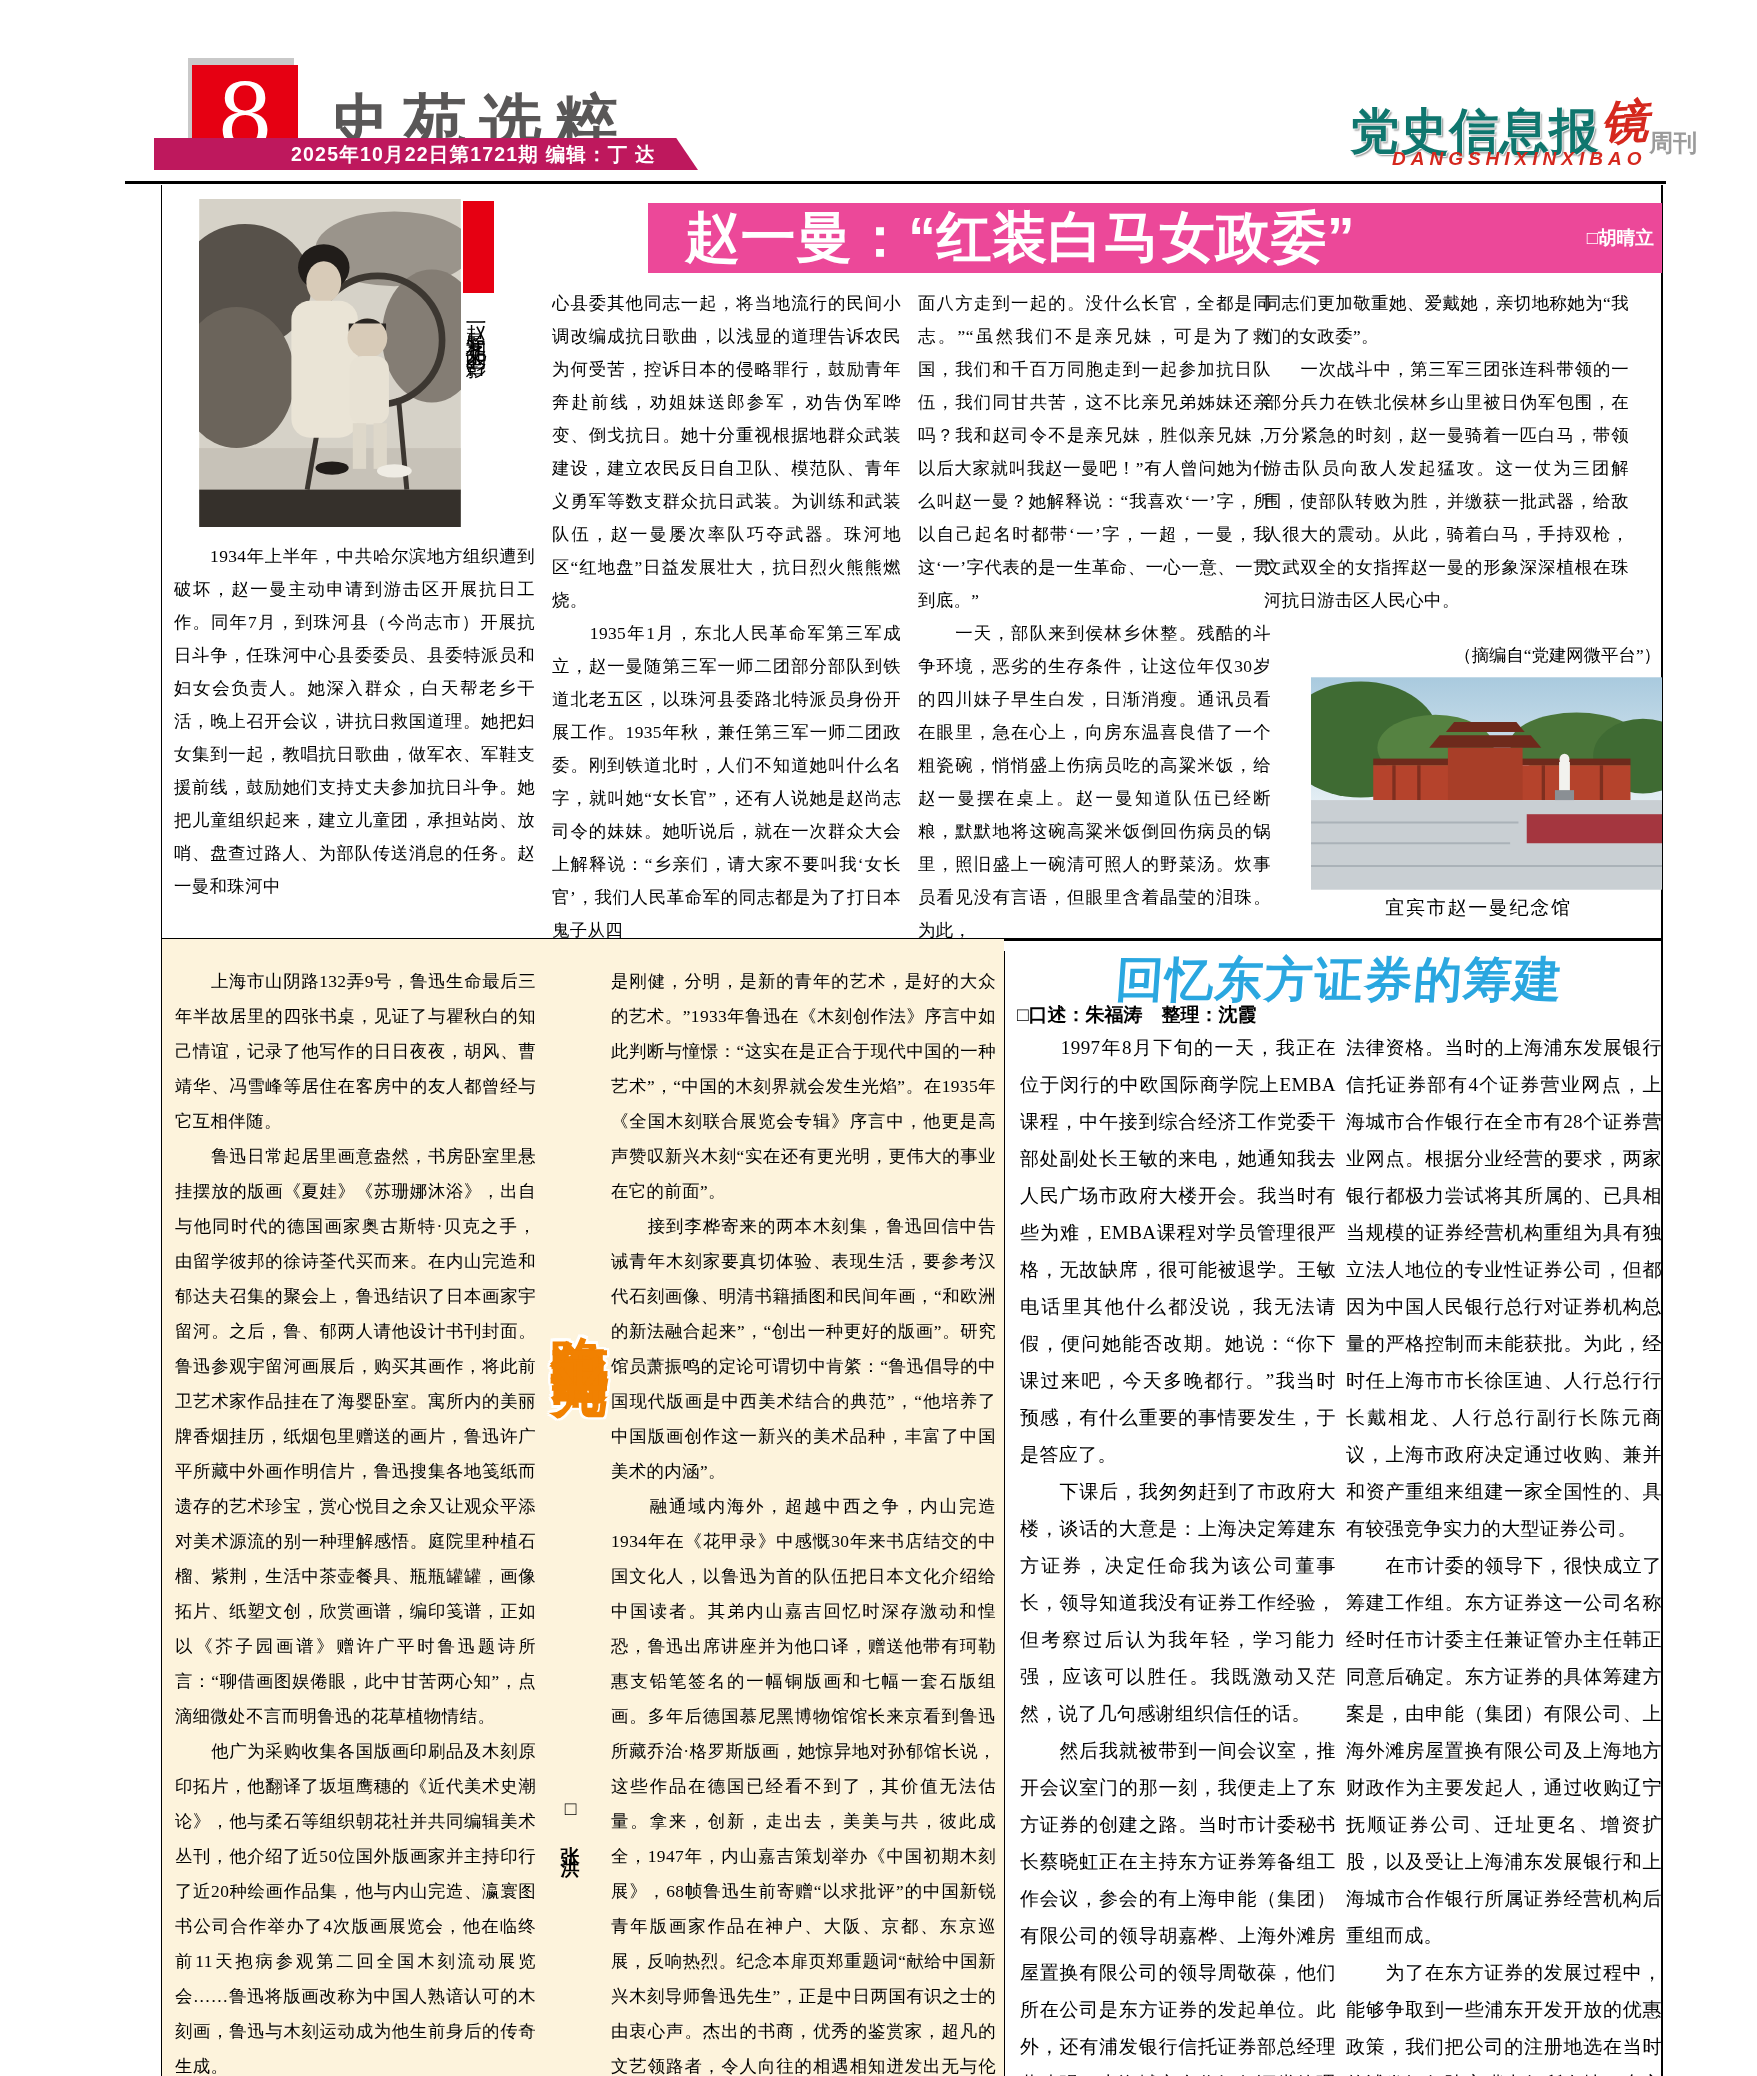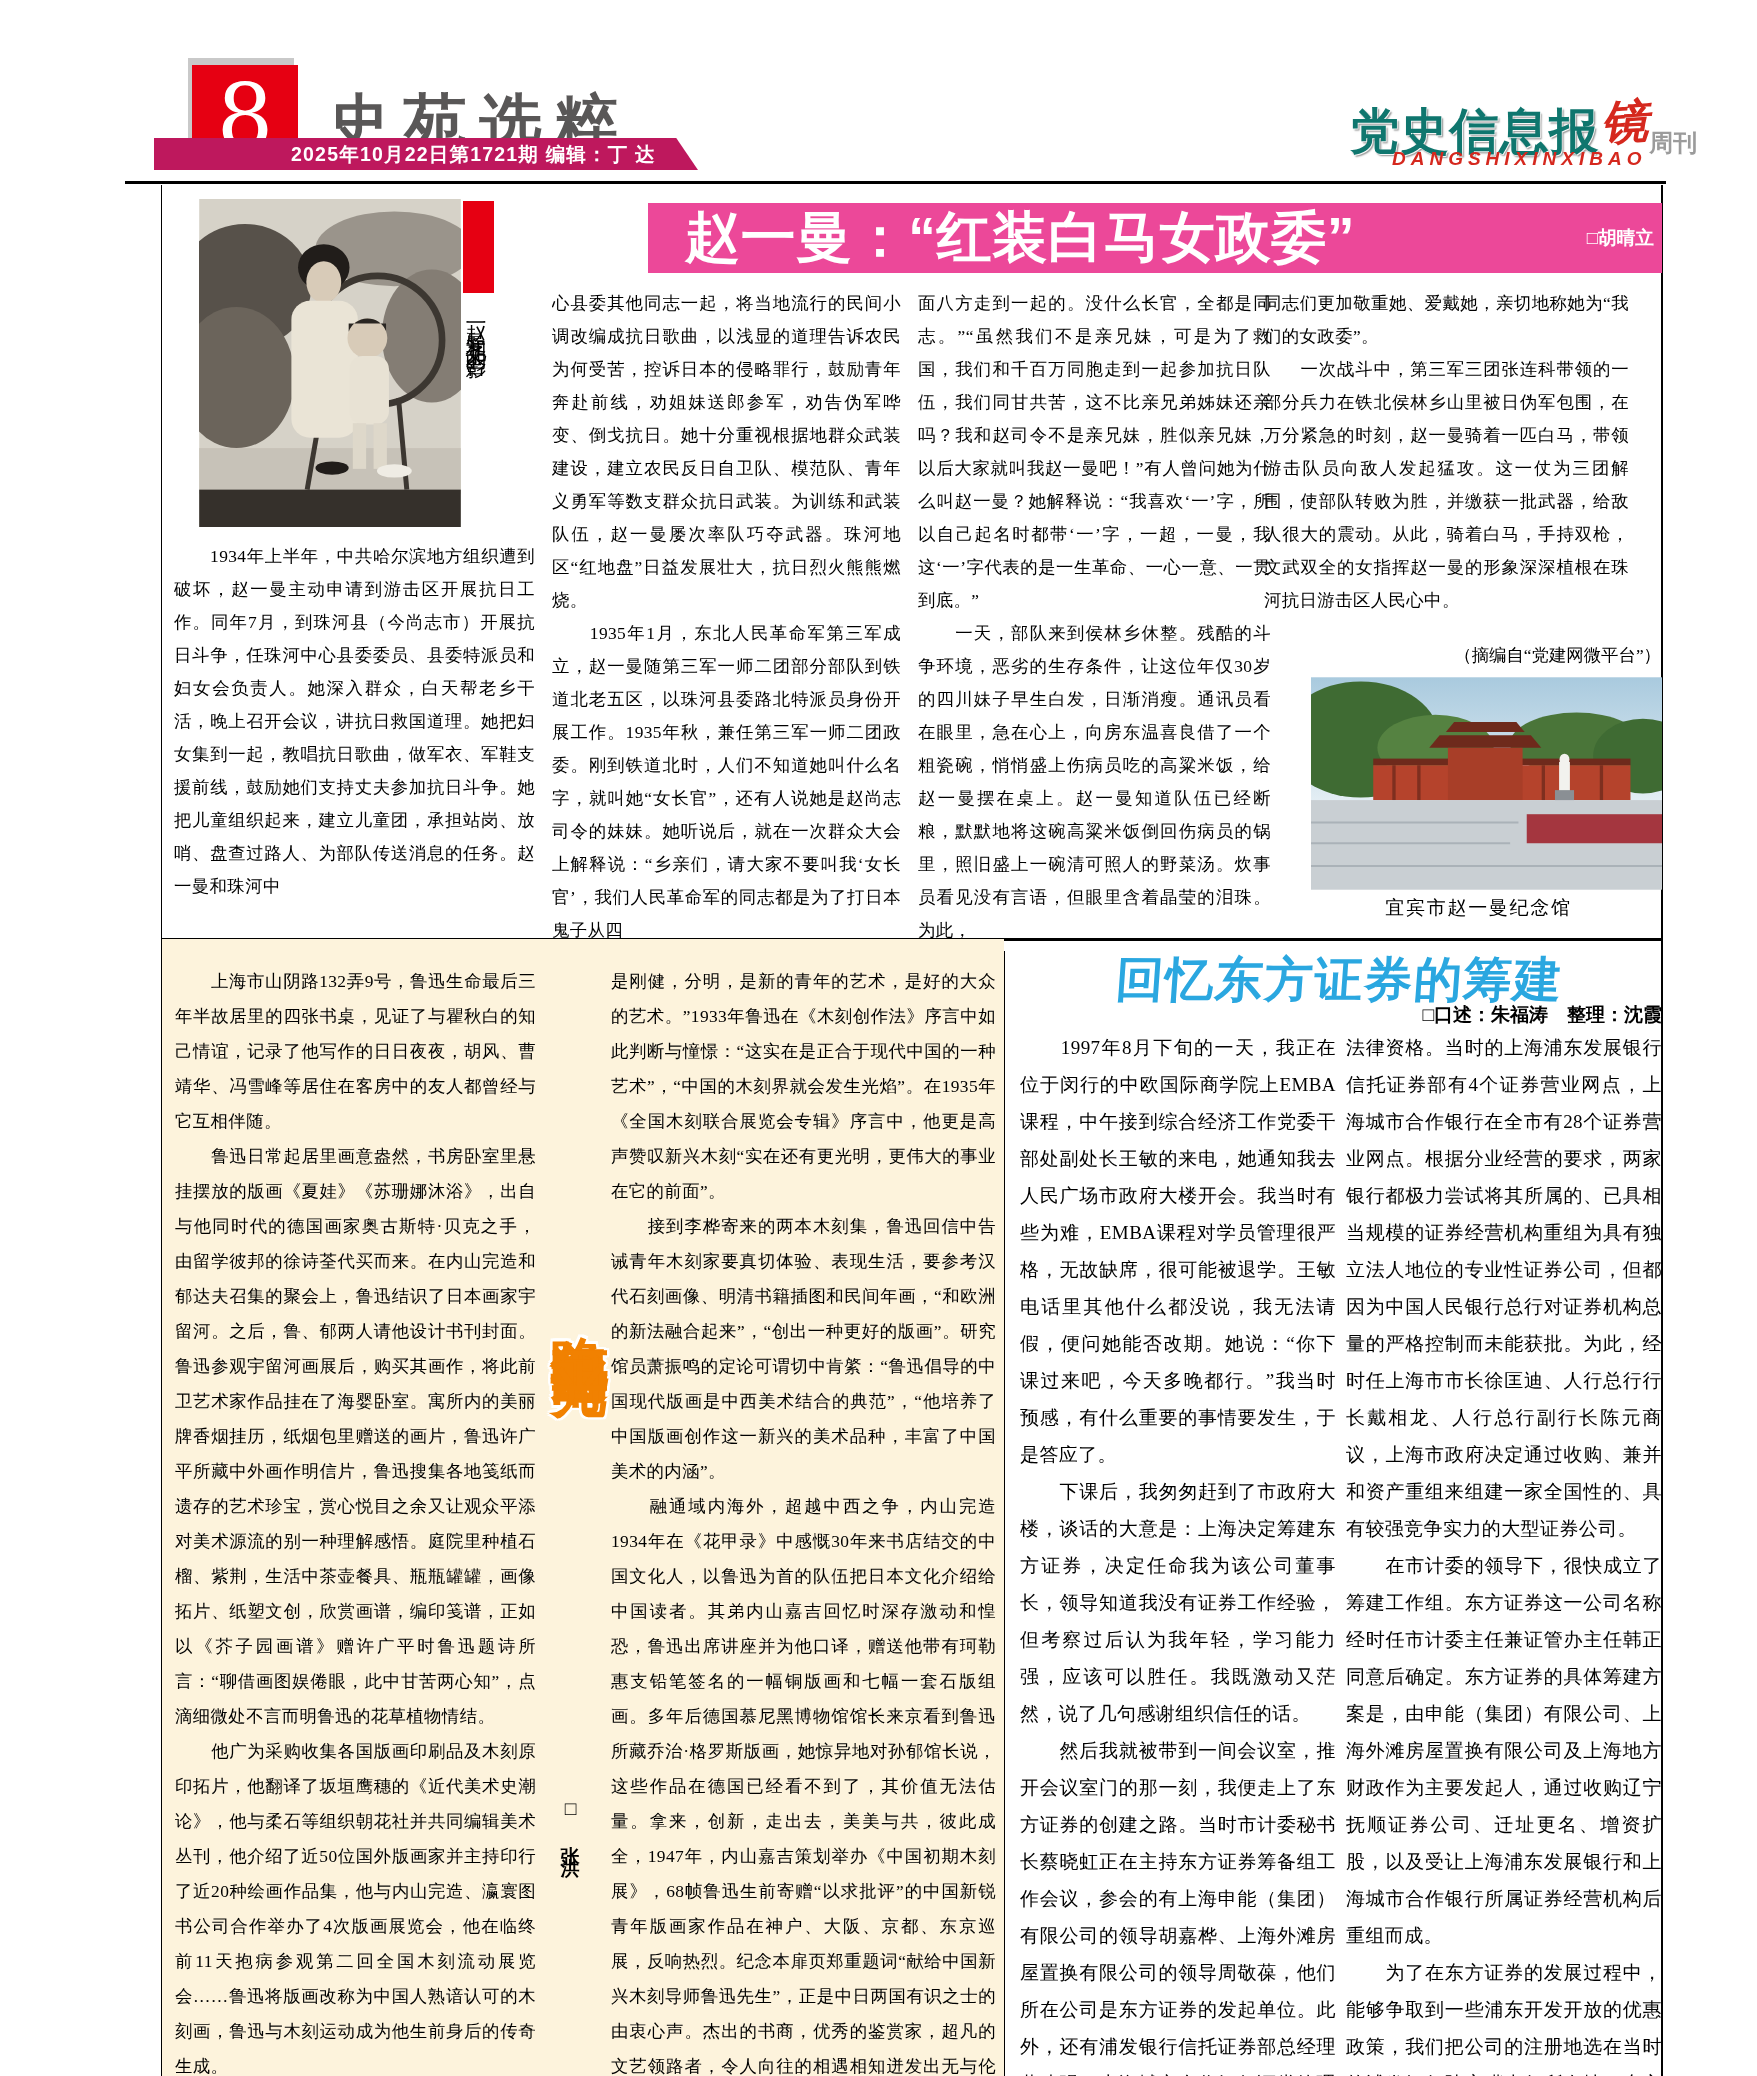--- a/index.html
+++ b/index.html
@@ -46,21 +46,21 @@
   #luxun-bg{left:162px;top:939px;width:842px;height:1221px;background:#fdf3dc;}
   #luxun-vtitle{left:541px;top:1290px;height:478px;writing-mode:vertical-rl;
                 font-size:58px;font-weight:900;color:#f18101;letter-spacing:3.3px;
                 text-shadow:-2.5px 0 0 #fff,2.5px 0 0 #fff,0 -2.5px 0 #fff,0 2.5px 0 #fff,
                             -2.1px -2.1px 0 #fff,2.1px 2.1px 0 #fff,-2.1px 2.1px 0 #fff,2.1px -2.1px 0 #fff;}
   #luxun-author{left:557px;top:1798px;height:191px;writing-mode:vertical-rl;
                 font-size:19px;font-weight:700;letter-spacing:11.6px;}
   
   #sec-title{left:1017px;top:948px;width:645px;text-align:center;font-size:48px;font-weight:900;
              color:#2aa7e0;letter-spacing:1.7px;transform:skewX(-4deg);}
-  #sec-byline{left:1017px;top:1002px;width:645px;text-align:right;font-size:19px;font-weight:700;}
+  #sec-byline{left:1017px;top:1002px;width:645px;text-align:left;font-size:19px;font-weight:700;}
   .seccol{font-size:19px;line-height:37px;}
   .vline{position:absolute;background:#000;}
 </style>
 </head>
 <body>
 
 <div id="page">
 
   <div class="abs" id="pagenum-shadow"></div>
   <div class="abs" id="pagenum-box">

